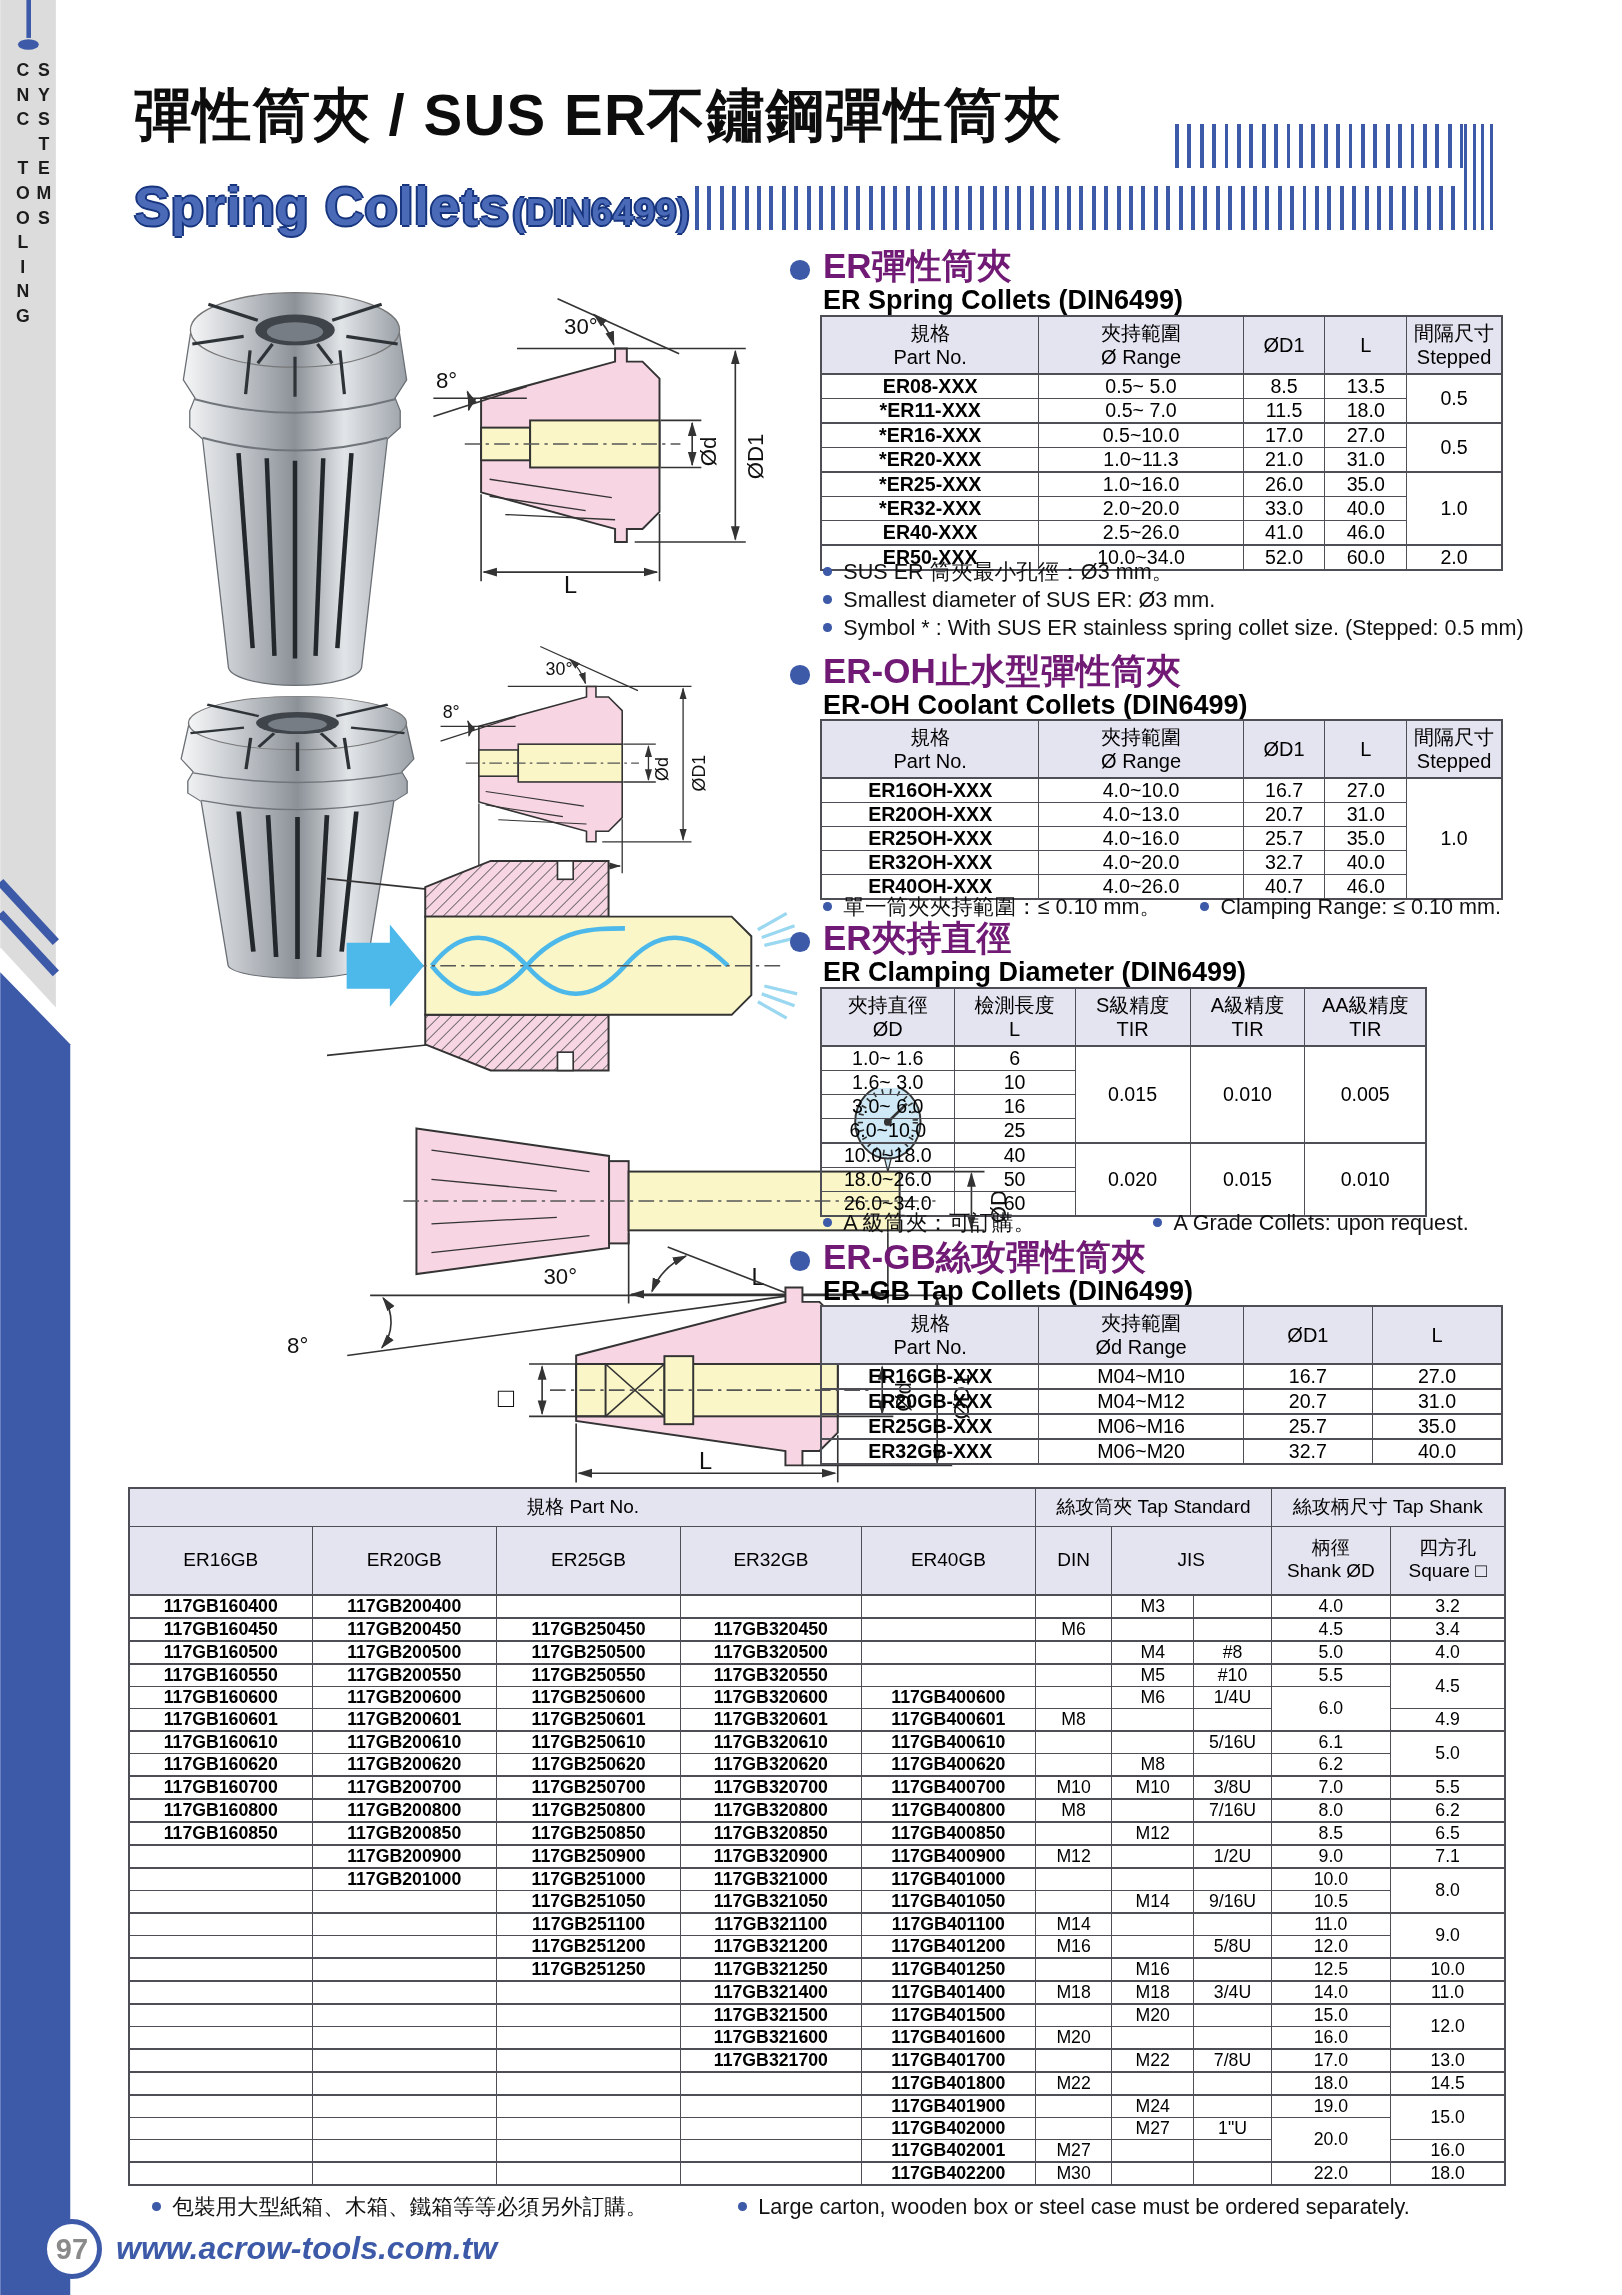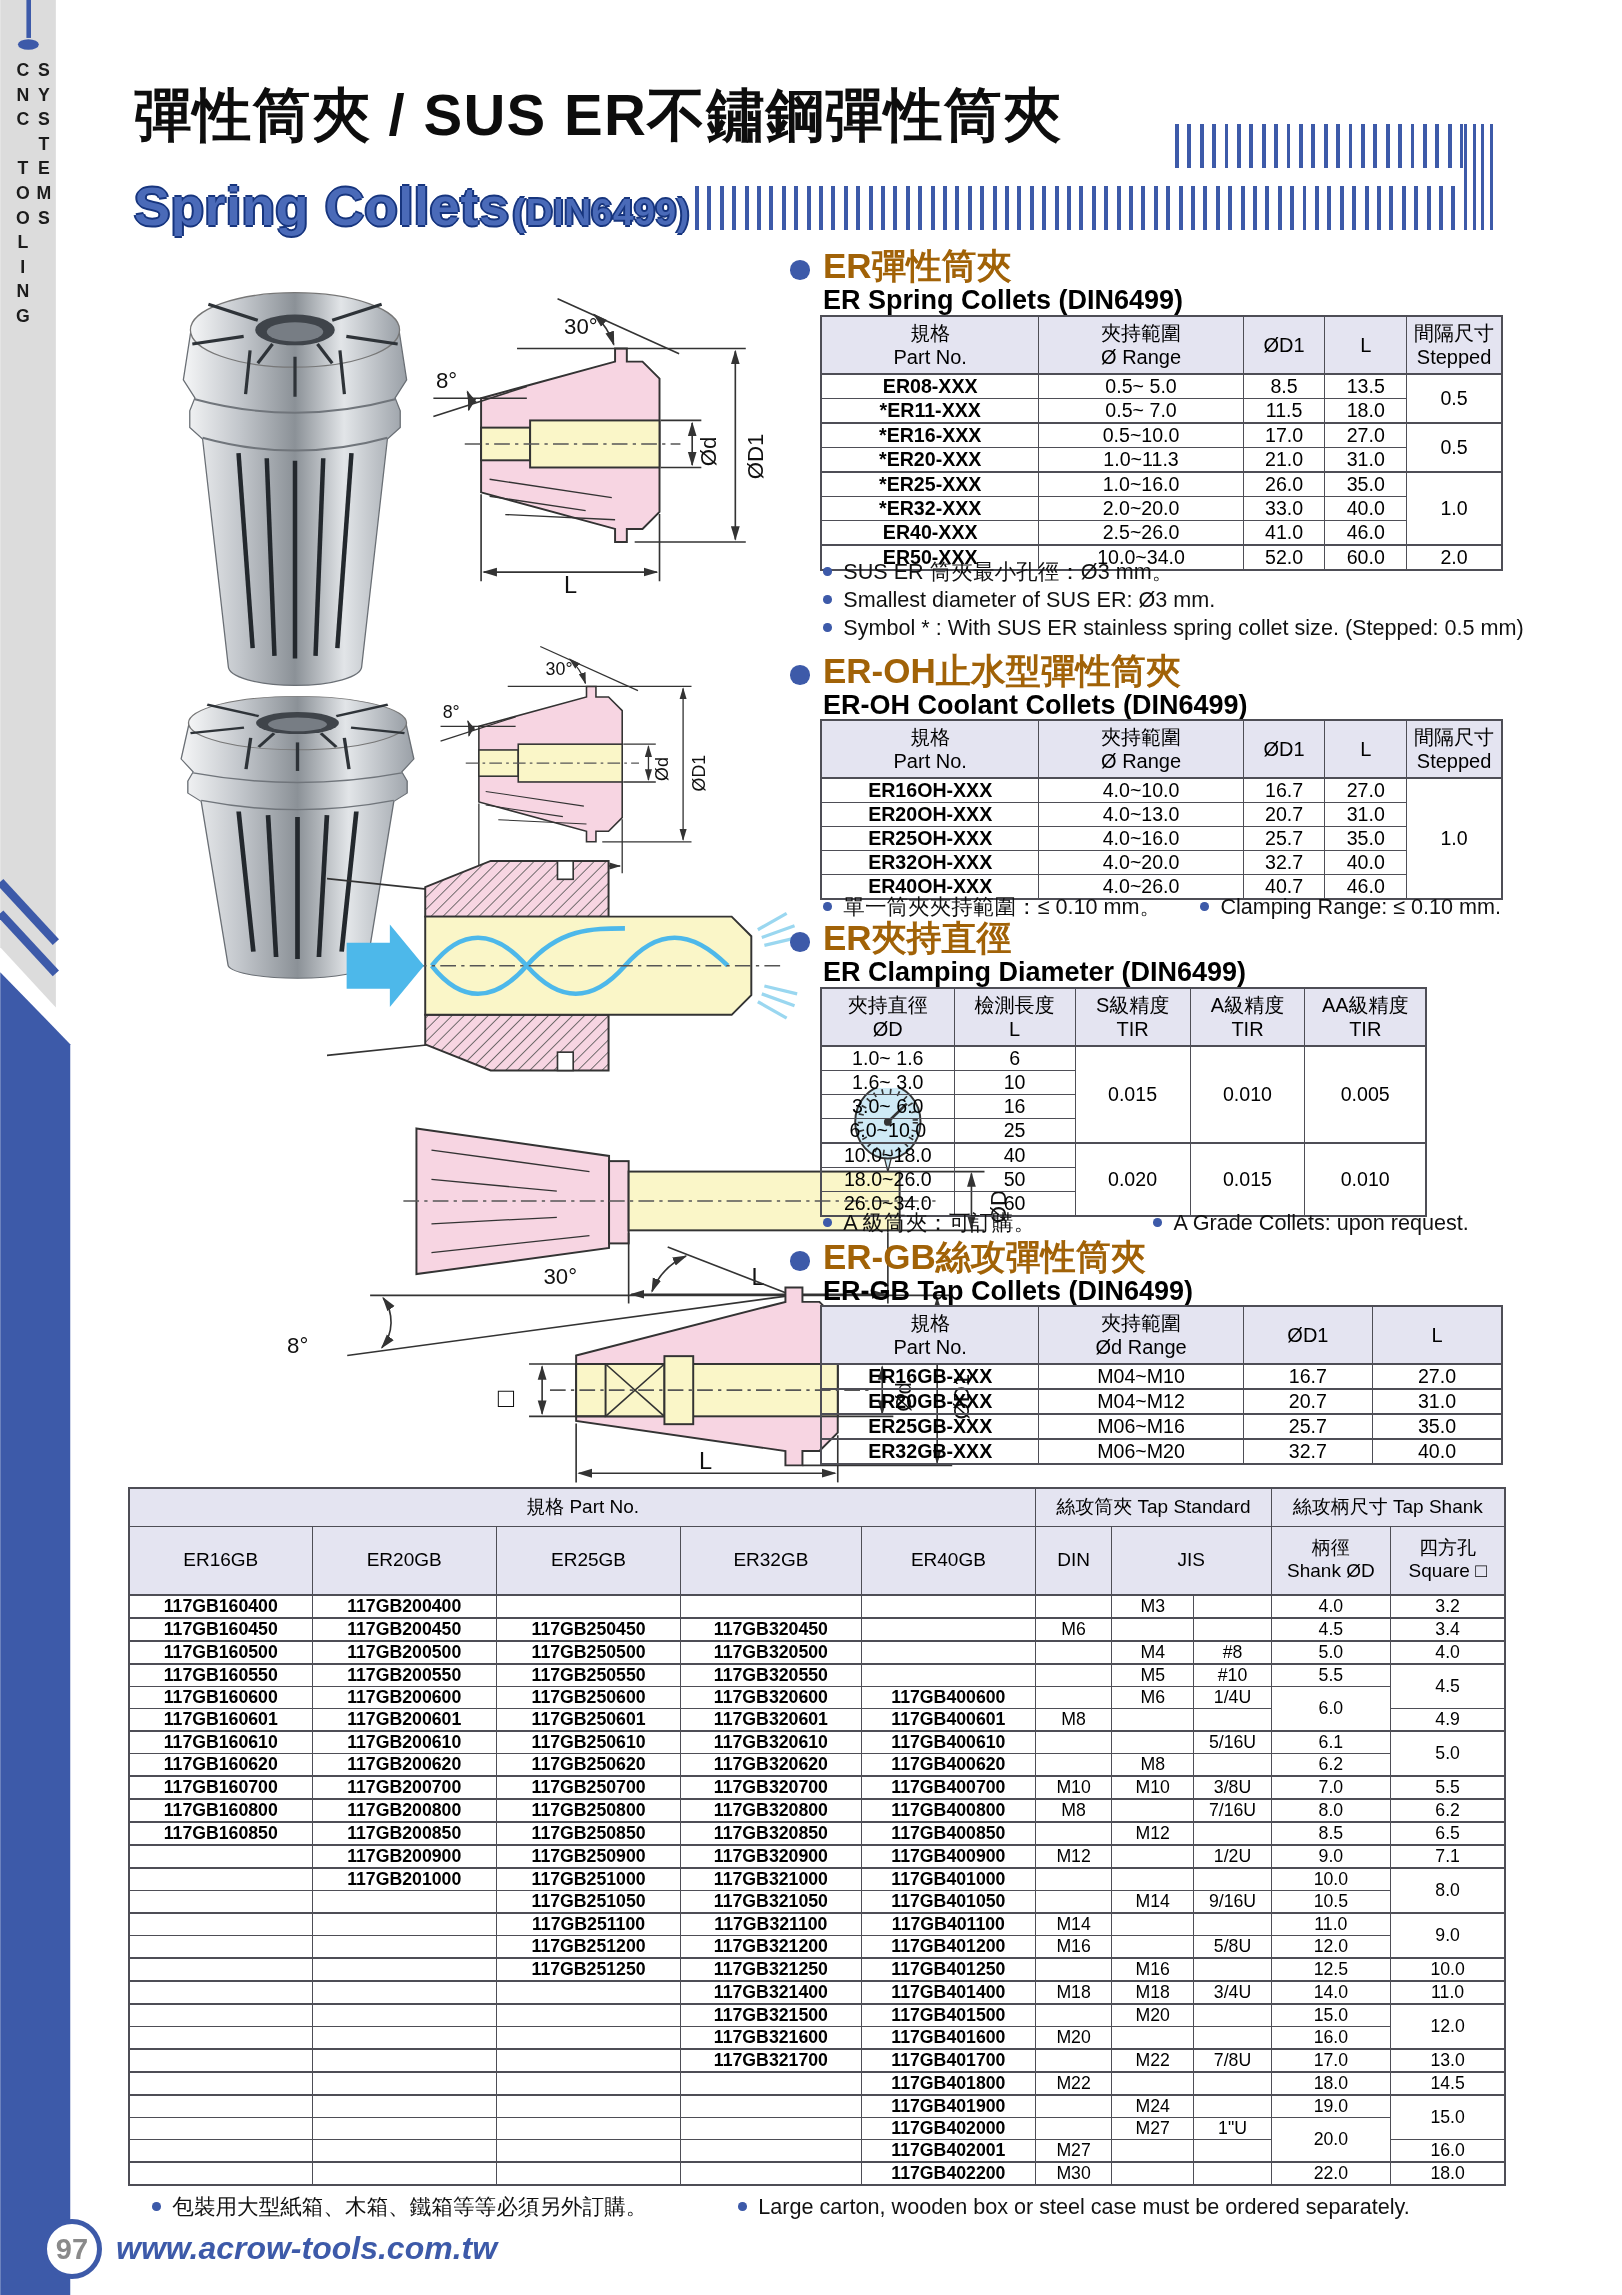--- a/index.html
+++ b/index.html
@@ -13,21 +13,21 @@
 
   
   .title { font-size:58px; font-weight:700; color:#0d0d0d; letter-spacing:1.3px; white-space:nowrap; }
   .subtitle { font-size:54px; font-weight:800; color:#4a6ab8; letter-spacing:0.7px; white-space:nowrap;
               text-shadow:2px 0 0 #17357e,-2px 0 0 #17357e,0 2px 0 #17357e,0 -2px 0 #17357e; }
   .subtitle small { font-size:37px; font-weight:800; }
   .ticks { background:repeating-linear-gradient(90deg,#3d5aa9 0 3.9px,transparent 3.9px 12.4px); }
   .ticks-tall { background:repeating-linear-gradient(90deg,#3d5aa9 0 3.3px,transparent 3.3px 8.5px); }
 
   
-  .sec-zh { font-size:35px; font-weight:bold; color:#a16207; white-space:nowrap; }
+  .sec-zh { font-size:35px; font-weight:bold; color:#701a75; white-space:nowrap; }
   .sec-en { font-size:27px; font-weight:bold; color:#000; white-space:nowrap; }
   .bullet { width:19.6px; height:19.6px; border-radius:50%; background:#3d5aa9; }
   .note { display:flex; align-items:flex-start; font-size:21.6px; color:#111; line-height:28px; white-space:nowrap; }
   .note::before { content:""; flex:0 0 8.5px; width:8.5px; height:8.5px; border-radius:50%; background:#3d5aa9; margin:9.2px 11.8px 0 0; }
 
   
   table.tbl { border-collapse:collapse; table-layout:fixed; width:100%; border:2px solid #4e4e56; }
   .tbl th,.tbl td { border:1.3px solid #4e4e56; text-align:center; vertical-align:middle; padding:0; white-space:nowrap; overflow:hidden; }
   .tbl th { background:#e4e4f1; font-weight:normal; line-height:1.2; }
   .tbl thead tr:last-child th { border-bottom-width:2px; }

